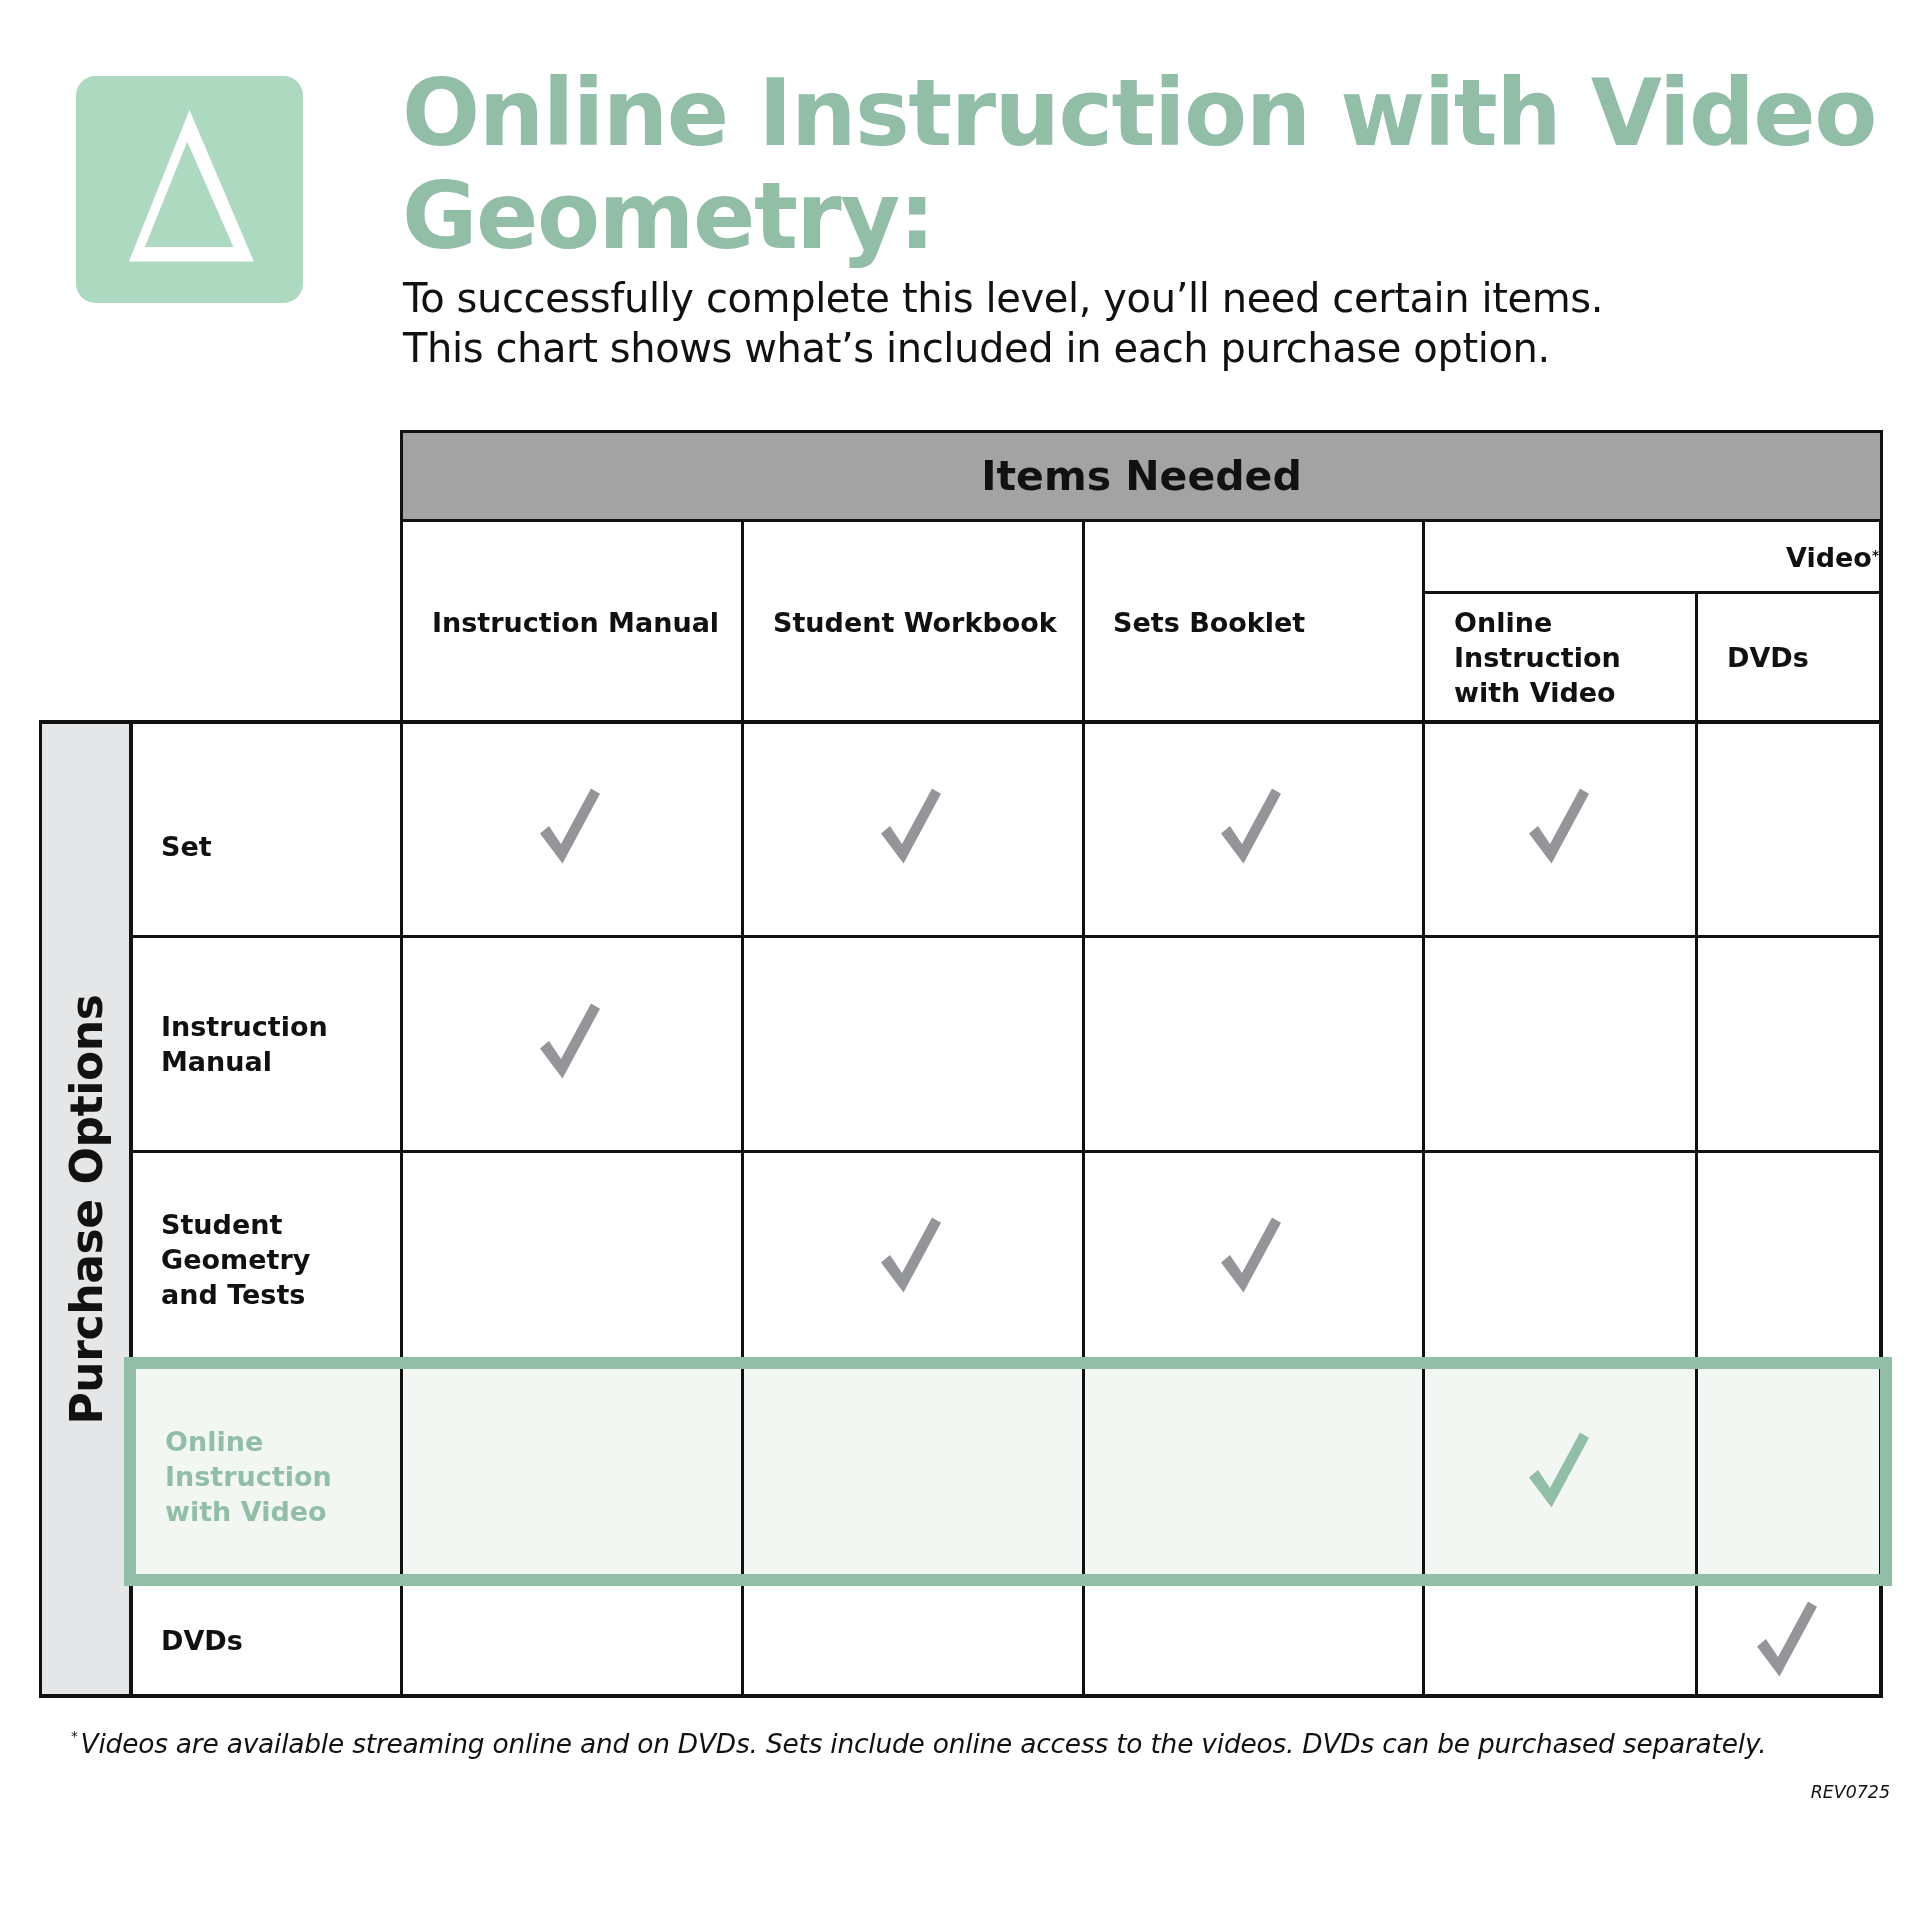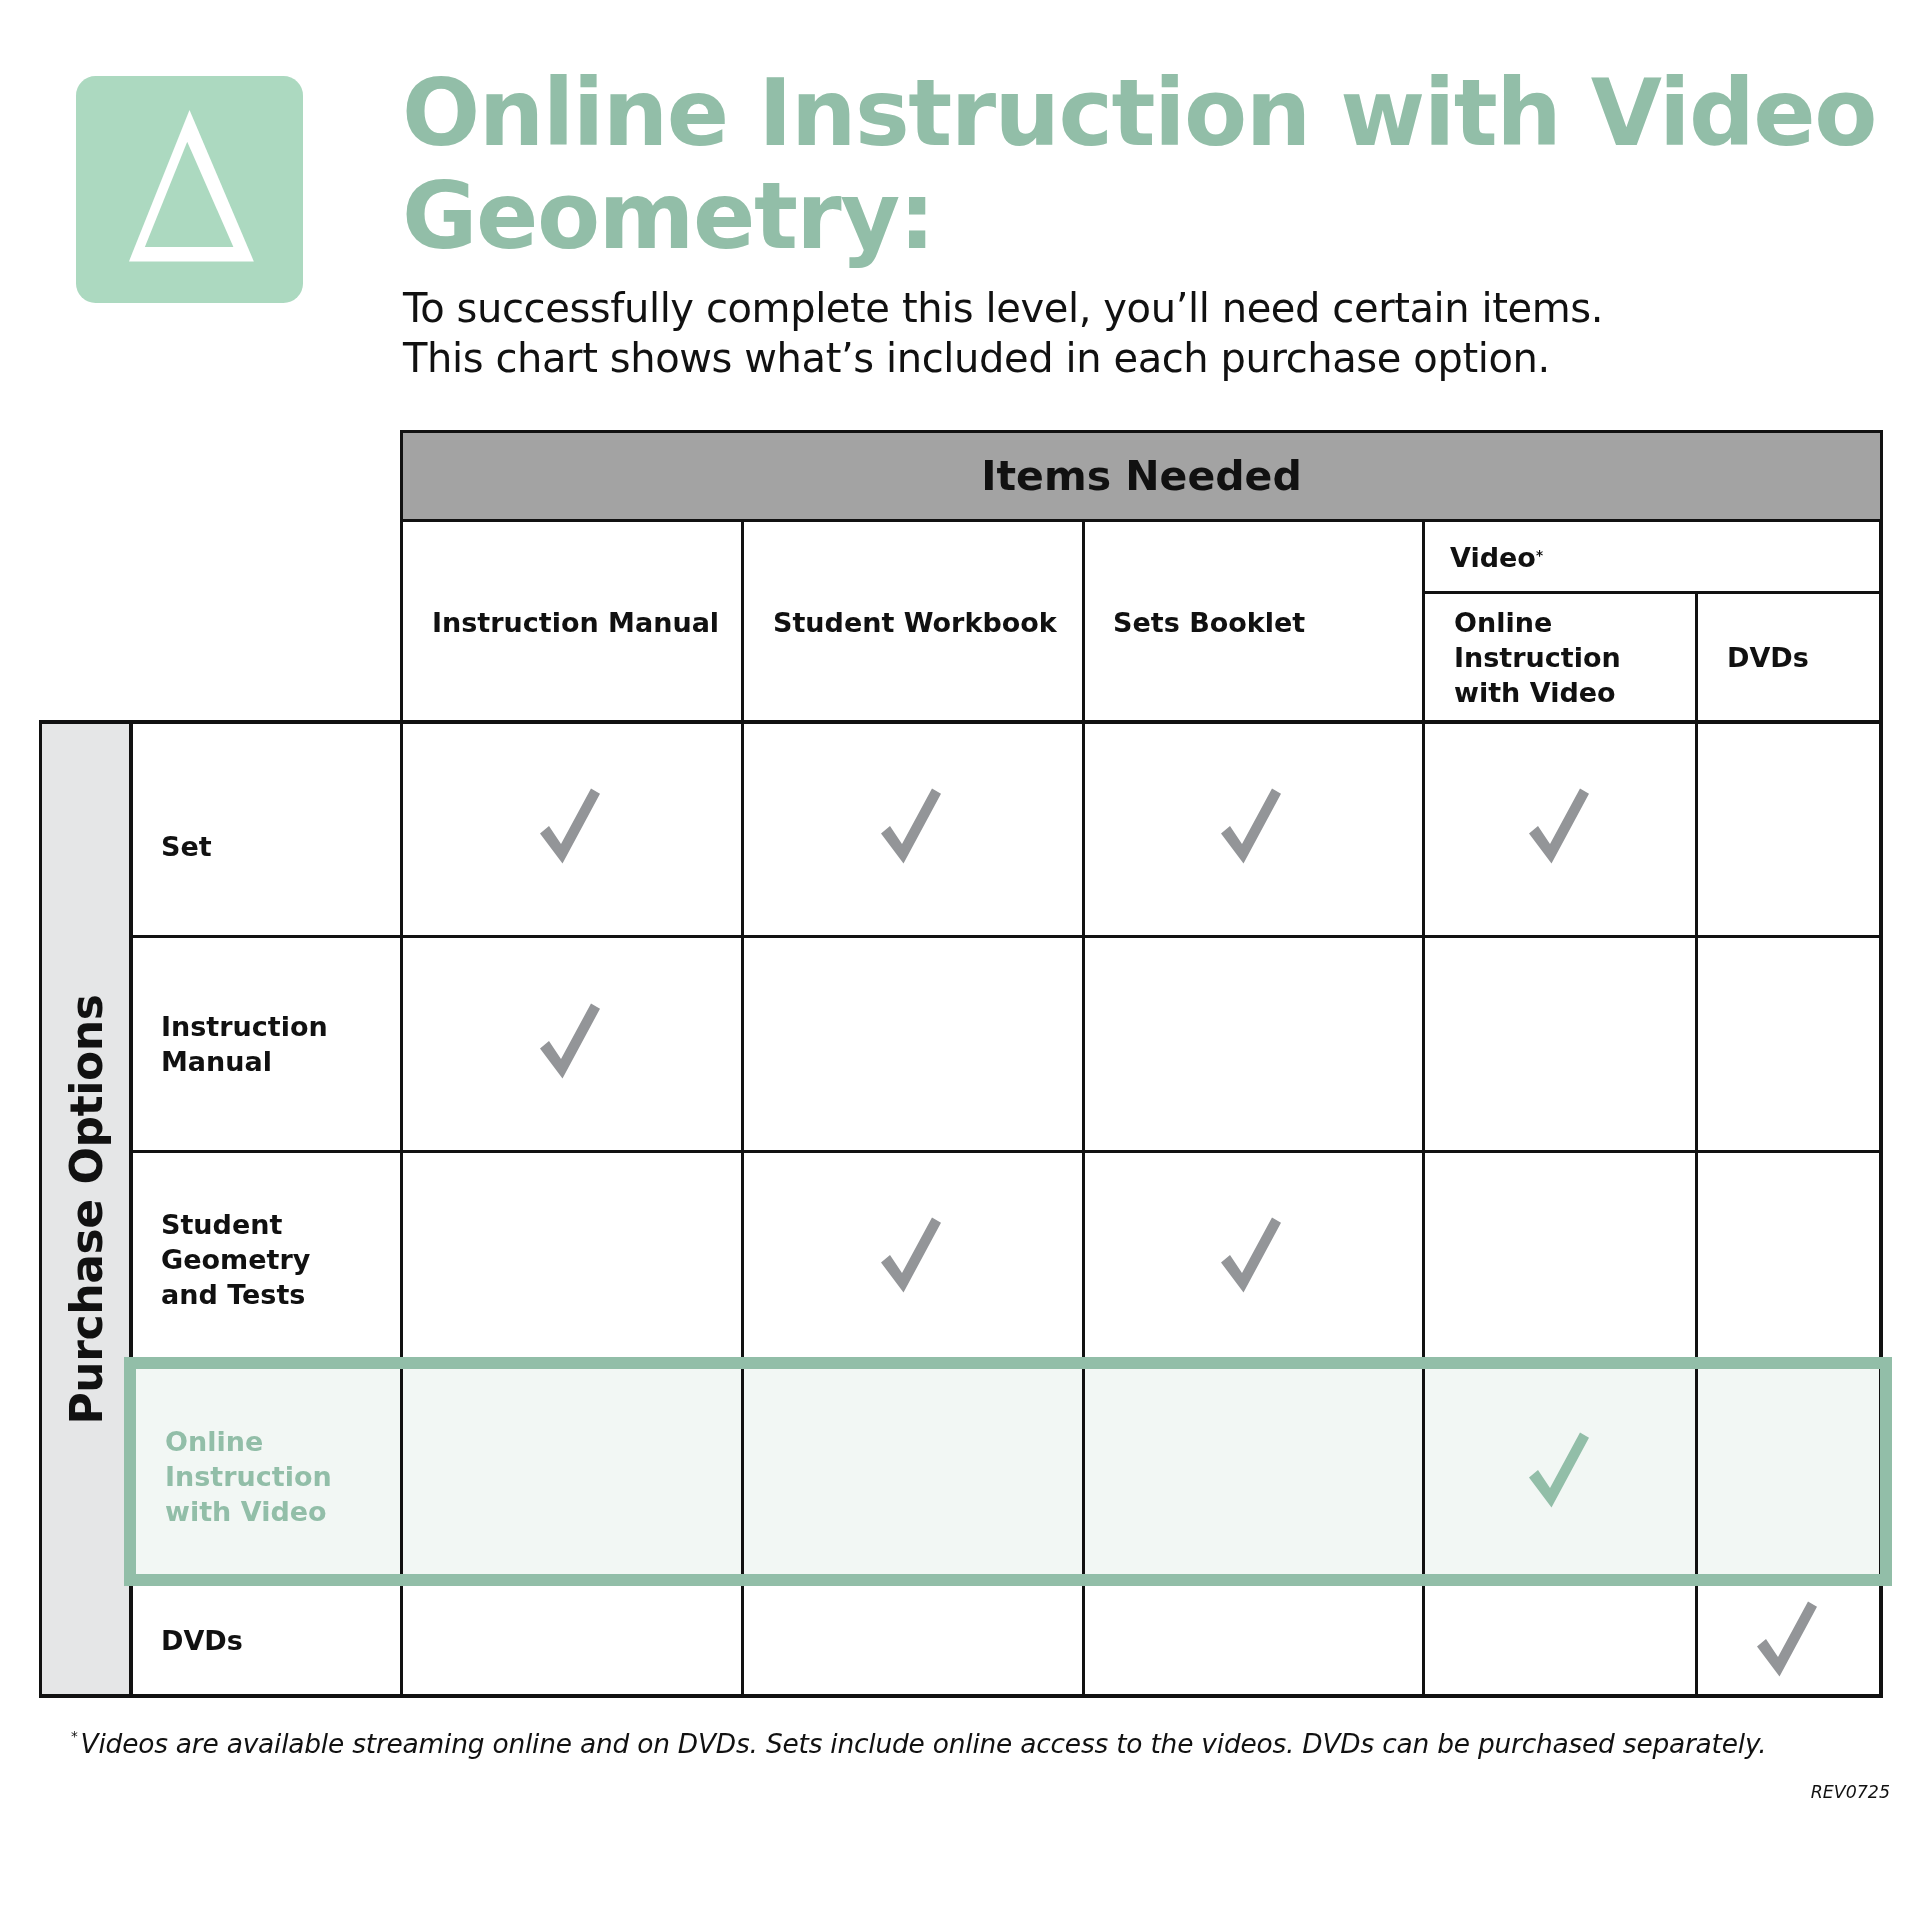--- a/index.html
+++ b/index.html
@@ -1,20 +1,20 @@
 <!DOCTYPE html>
 <html style="font-size:12px"><head>
   <meta charset="utf-8">
   <style>
     html, body { margin:0; padding:0; background:#ffffff; }
     body { width:1926px; height:1926px; position:relative; overflow:hidden; font-family:"DejaVu Sans", sans-serif; color:#111; }
     .logo { position:absolute; left:76px; top:76px; width:227px; height:227px; background:#acd9c0; border-radius:19.6px; }
     .logo svg { position:absolute; left:0; top:0; }
     .title { position:absolute; left:402px; top:62px; color:#92bea8; font-weight:bold; font-size:92px; line-height:103px; letter-spacing:-1.5px; white-space:nowrap; }
-    .subtitle { position:absolute; left:403px; top:273px; font-size:40px; line-height:50px; color:#111; white-space:nowrap; letter-spacing:-0.4px;margin-top:10px; }
+    .subtitle { position:absolute; left:403px; top:273px; font-size:40px; line-height:50px; color:#111; white-space:nowrap; letter-spacing:-0.4px; }
     .abs { position:absolute; box-sizing:border-box; }
     .hdr-main { left:400px; top:430px; width:1483px; height:92px; background:#a3a3a3; border:3.8px solid #111; display:flex; align-items:center; justify-content:center; font-weight:bold; font-size:41px; }
     .line-v { position:absolute; width:3px; background:#111; }
     .line-h { position:absolute; height:3px; background:#111; }
     .col-hdr { position:absolute; font-weight:bold; font-size:27px; line-height:35px; display:flex; align-items:center; }
     .side-gray { left:39px; top:721px; width:94px; height:976px; background:#e5e6e7; border:3.8px solid #111; border-right:none; }
     .vert-label { position:absolute; left:39px; top:721px; width:94px; height:976px; display:flex; align-items:center; justify-content:center; }
     .vert-label span { transform:rotate(-90deg); white-space:nowrap; font-weight:bold; font-size:44px; letter-spacing:-0.4px; }
     .row-label { position:absolute; left:161px; font-weight:bold; font-size:27px; line-height:35px; display:flex; align-items:center; }
     .highlight-bg { position:absolute; background:#f2f7f4; }
@@ -64,21 +64,21 @@
 
   <div class="line-h" style="left:1422px; top:591px; width:461px;"></div>
   <div class="line-h" style="left:39px; top:720px; width:1844px; height:3.8px;"></div>
   <div class="line-h" style="left:131px; top:935px; width:1752px;"></div>
   <div class="line-h" style="left:131px; top:1150px; width:1752px;"></div>
   <div class="line-h" style="left:39px; top:1694px; width:1844px; height:3.8px;"></div>
 
   <div class="col-hdr" style="left:432px; top:523px; width:302px; height:198px;">Instruction Manual</div>
   <div class="col-hdr" style="left:773px; top:523px; width:302px; height:198px;">Student Workbook</div>
   <div class="col-hdr" style="left:1113px; top:523px; width:302px; height:198px;">Sets Booklet</div>
-  <div class="col-hdr" style="left:1425px; top:523px; width:454px; height:69px; justify-content:flex-start;margin-left:25px;">
+  <div class="col-hdr" style="left:1425px; top:523px; width:454px; height:69px; justify-content:flex-end;">
     <span>Video</span>
       <sup style="font-size:13.6px; align-self:flex-start; margin-top:15px;">*</sup>
   </div>
   <div class="col-hdr" style="left:1454px; top:594px; width:234px; height:126px;">
     <div>
       <div>Online</div>
       <div>Instruction</div>
       <div>with Video</div>
     </div>
   </div>

